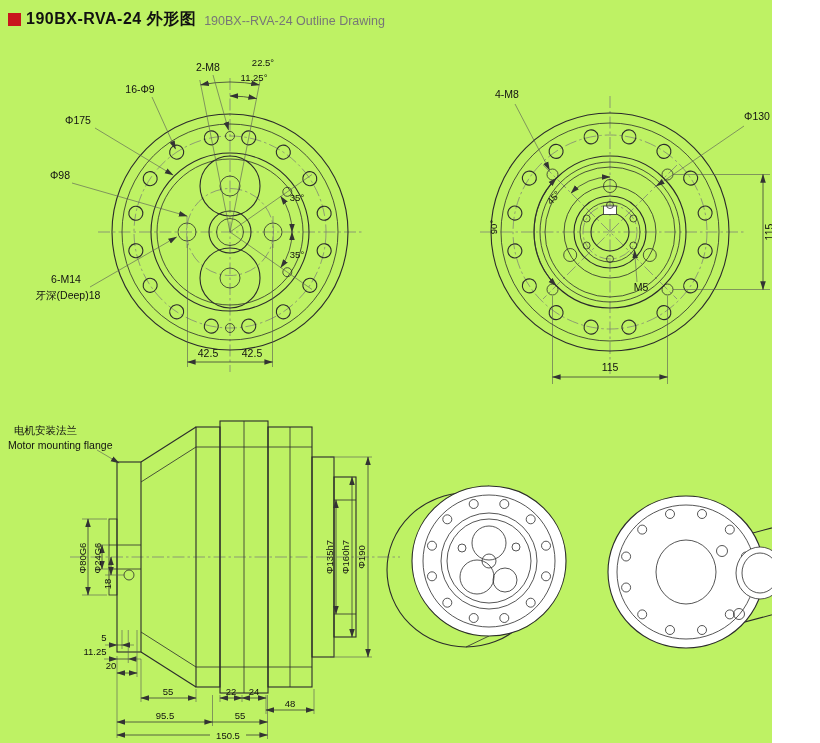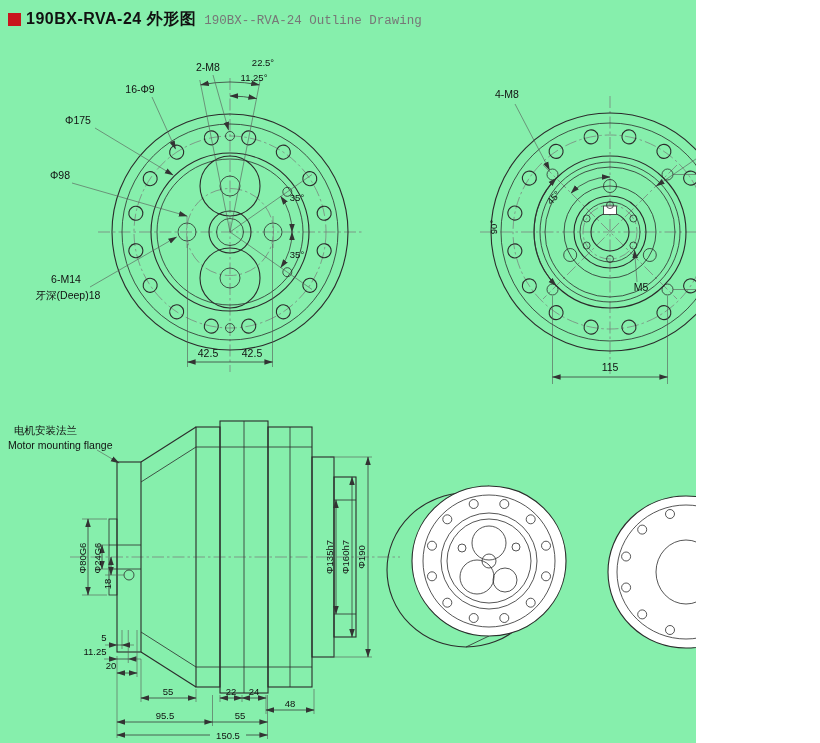--- a/index.html
+++ b/index.html
@@ -1,21 +1,21 @@
 <!DOCTYPE html>
 <html><head>
 <meta charset="utf-8">
 <style>
   html,body{margin:0;padding:0;background:#fff;}
-  .page{position:relative;width:696px;height:743px;background:#86efac;overflow:hidden;
+  .page{position:relative;width:772px;height:743px;background:#bef264;overflow:hidden;
         font-family:"Liberation Sans",sans-serif;}
   .hdr{position:absolute;left:8px;top:9px;display:flex;align-items:center;z-index:5;}
   .hdr .bullet{width:13px;height:13px;background:#c8161d;display:inline-block;margin-right:5px;}
   .hdr .cn{font-size:16px;font-weight:bold;color:#111;letter-spacing:0.5px;}
-  .hdr .en{font-size:12.5px;color:#777;margin-left:8px;padding-top:2px;font-family:Liberation Mono, monospace;}
+  .hdr .en{font-size:12.5px;color:#777;margin-left:8px;padding-top:2px;}
   svg.draw{position:absolute;left:0;top:0;}
   .s  {fill:none;stroke:#2b2b2b;stroke-width:1.1;}
   .s2 {fill:none;stroke:#2b2b2b;stroke-width:0.8;}
   .sw {fill:#fff;stroke:#2b2b2b;stroke-width:1.1;}
   .sw2{fill:#fff;stroke:#2b2b2b;stroke-width:0.8;}
   .cl {fill:none;stroke:#777;stroke-width:0.7;stroke-dasharray:12 3 2.5 3;}
   .dm {fill:none;stroke:#333;stroke-width:0.75;}
   .wt {fill:none;stroke:#555;stroke-width:0.6;}
   text.t {font-size:10.5px;fill:#111;font-family:"Liberation Sans",sans-serif;}
   text.ts{font-size:9.5px;fill:#111;font-family:"Liberation Sans",sans-serif;}

